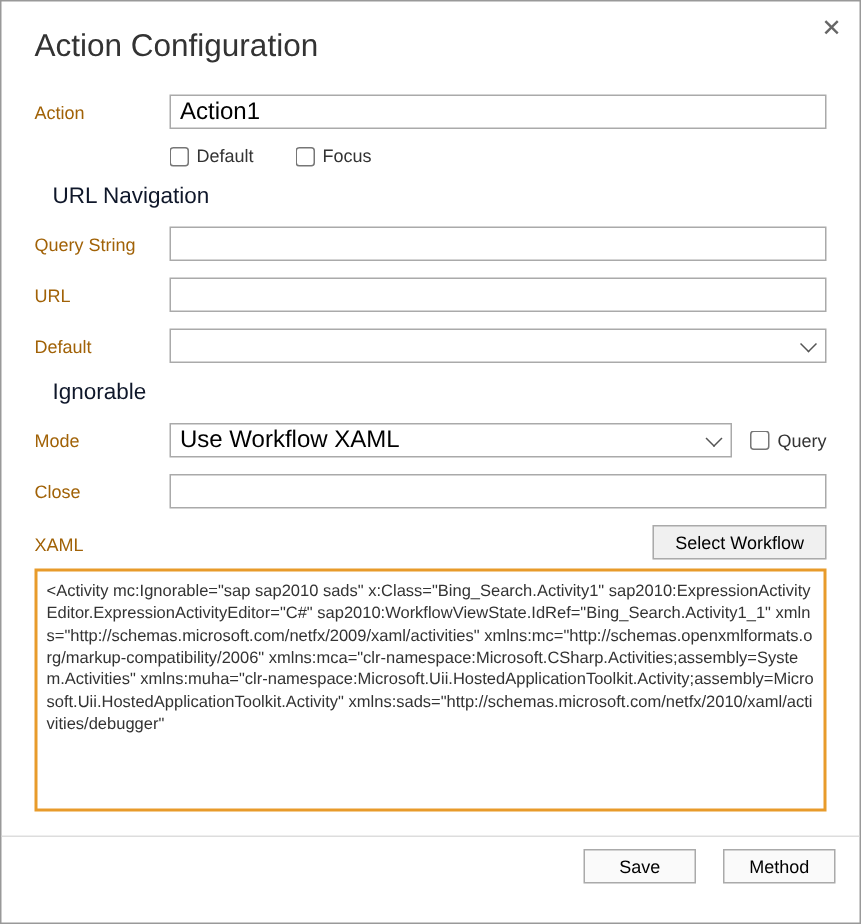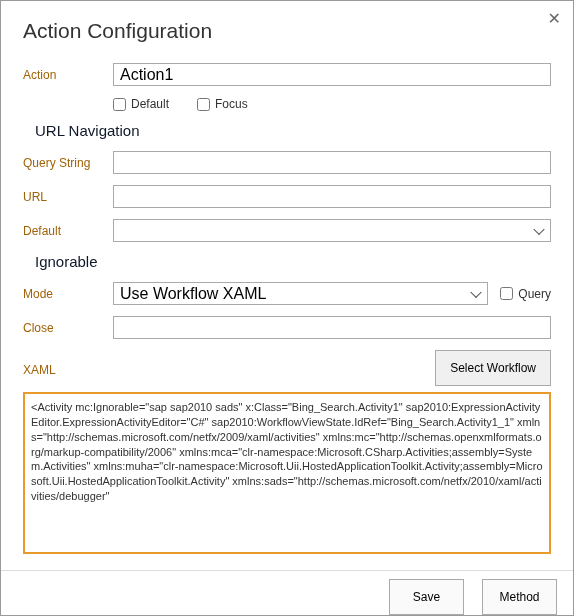--- a/index.html
+++ b/index.html
@@ -100,21 +100,21 @@
     margin: 8px 0 12px 12px;
     color: #0f172a;
   }
   .mode-row .select-wrap {
     flex: 1;
     margin-right: 12px;
   }
   .btn {
     border: 1px solid #aaa;
     background: #f0f0f0;
-    height: 36px;
+    height: 23px;
     padding: 0 14px;
     font-size: 12px;
     font-family: inherit;
     cursor: pointer;
     min-width: 82px;
   }
   .xaml-row {
     display: flex;
     justify-content: space-between;
     align-items: center;

